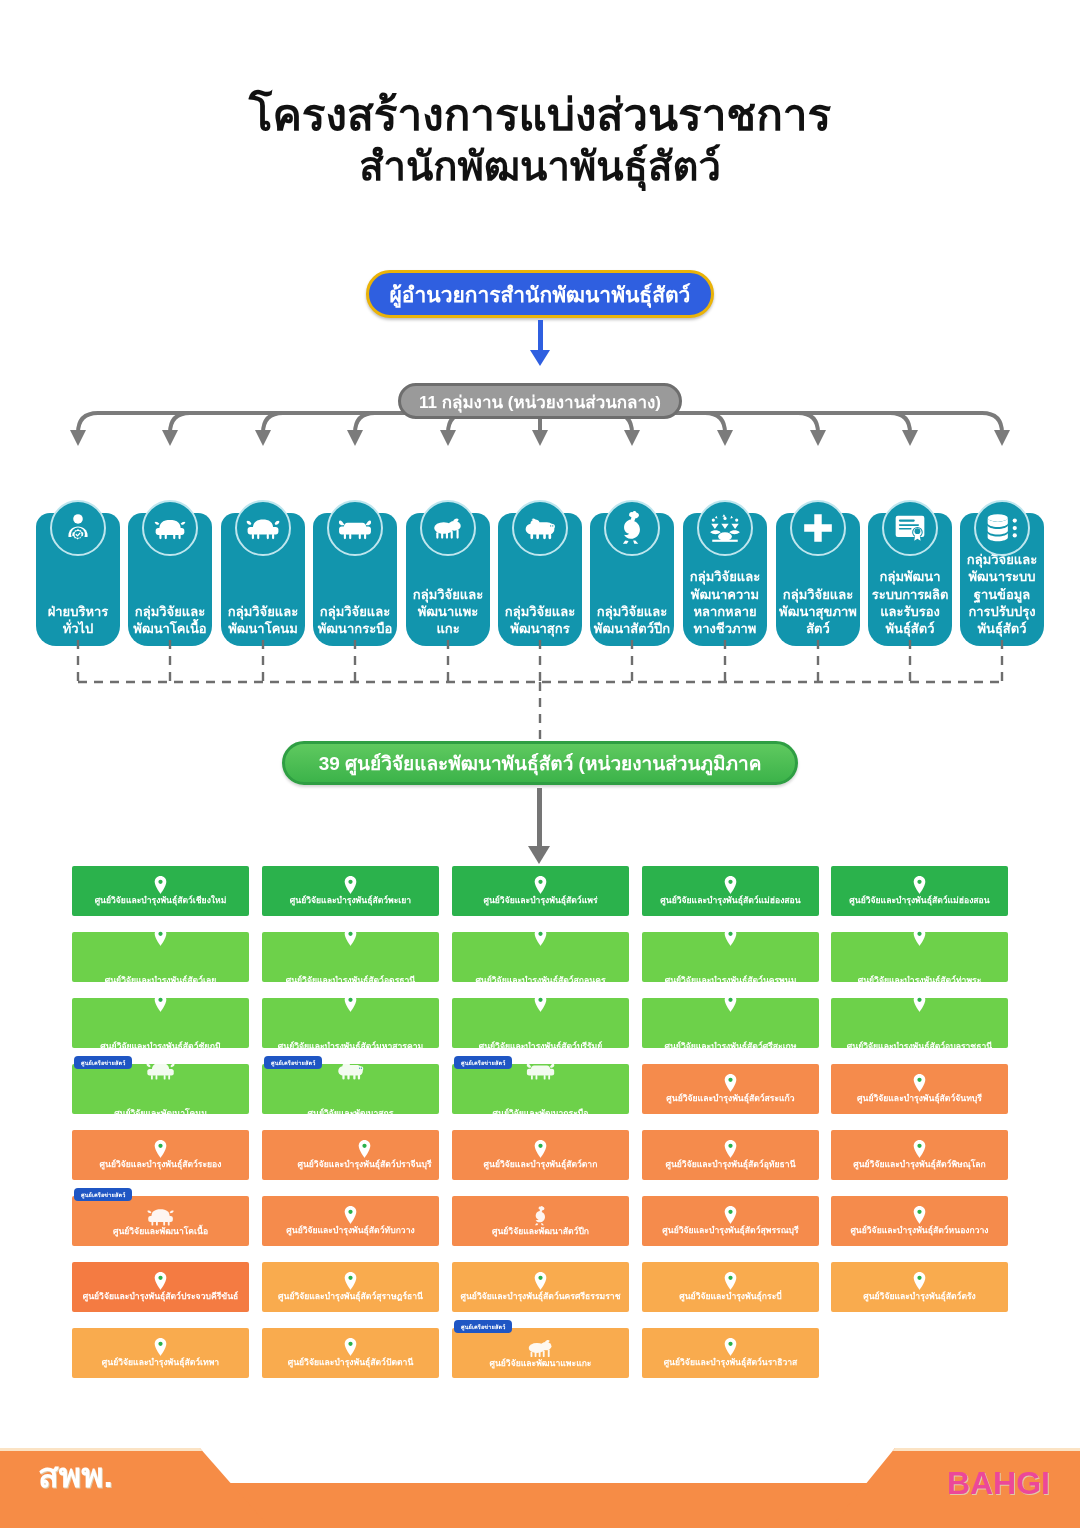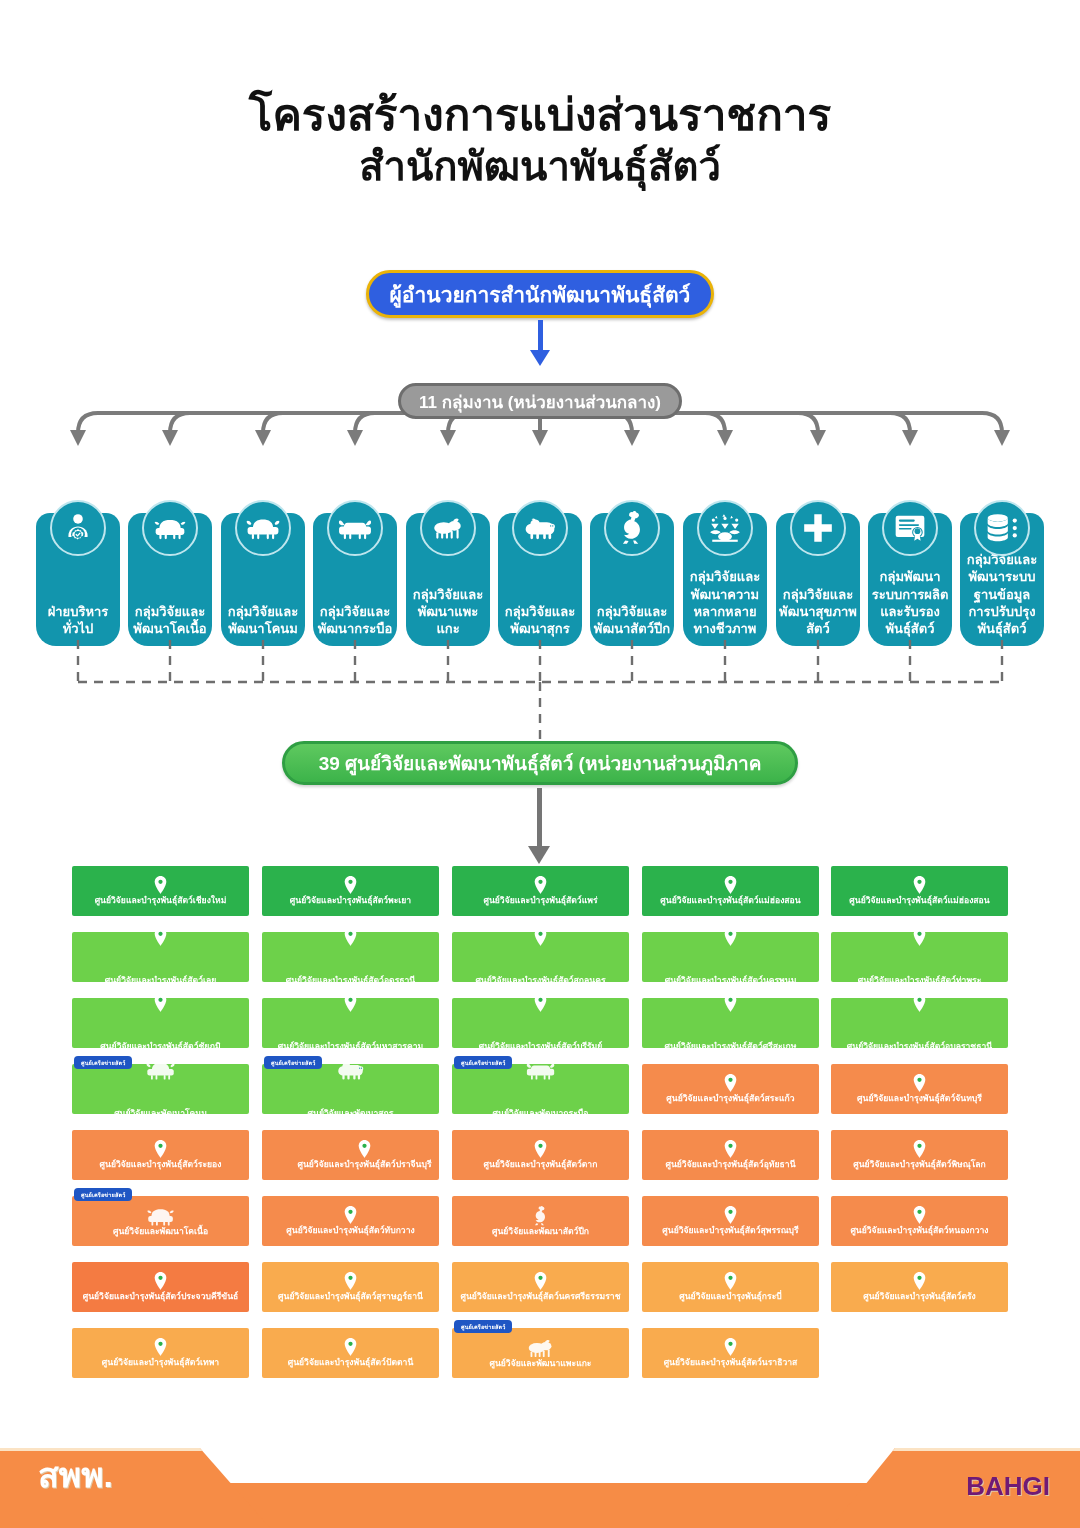--- a/index.html
+++ b/index.html
@@ -143,21 +143,21 @@
     clip-path: polygon(26% 0, 100% 0, 100% 100%, 0 100%);
     border-top: 3px solid #fbe3c4;
   }
   .f-left-text {
     position: absolute; left: 38px; bottom: 26px;
     font-size: 34px; font-weight: bold; color: #ffffff;
     text-shadow: 1px 1px 0 #e0c9a8;
   }
   .f-right-text {
     position: absolute; right: 30px; bottom: 26px;
-    font-size: 26px; font-weight: bold; color: #701a75;
+    font-size: 32px; font-weight: bold; color: #ec4899;
     text-shadow: 1px 1px 0 #e0c9a8;
   }
 </style>
 </head>
 <body>
 
 <div id="page">
 
   <div class="title-wrap">
     <div class="title-line1">โครงสร้างการแบ่งส่วนราชการ</div>

